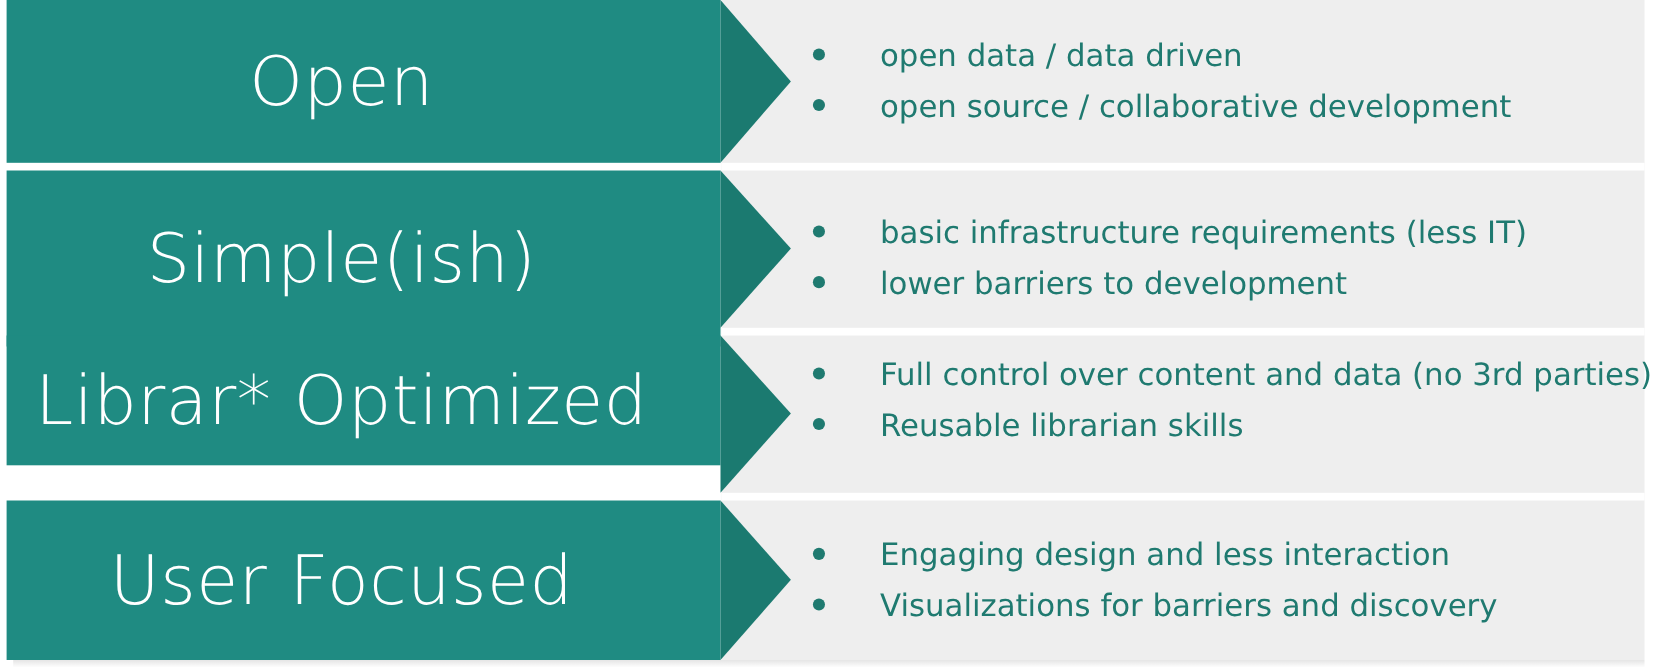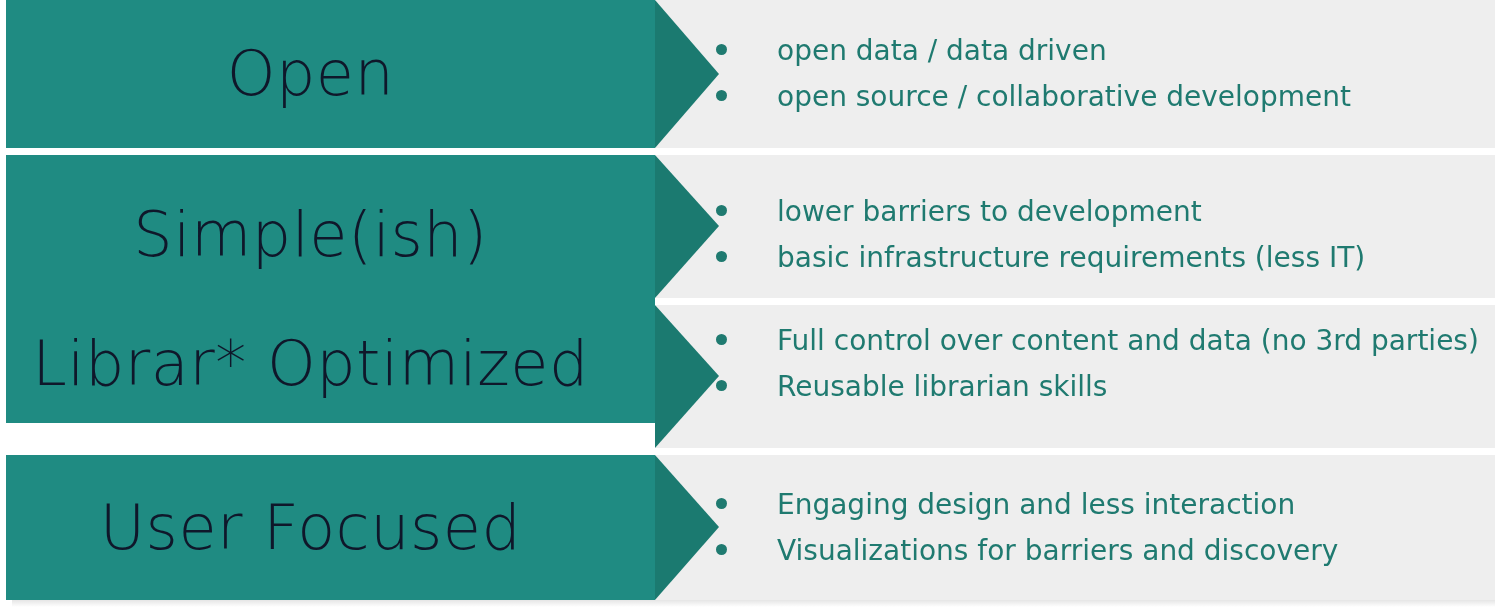--- a/index.html
+++ b/index.html
@@ -56,31 +56,31 @@
     position: absolute;
     left: 655px;
     top: 0;
     width: 0;
     height: 0;
     border-top: 0 solid transparent;
     border-bottom: 0 solid transparent;
     border-left: 64px solid #1b7a70;
   }
   .banner-label {
-    color: #0f172a;
+    color: #ffffff;
     font-size: 62px;
     font-weight: 200;
     letter-spacing: 0.5px;
     line-height: 1;
     white-space: nowrap;
     font-family: "DejaVu Sans", sans-serif;
   }
   .bullet-list {
     position: absolute;
-    left: 716px;
+    left: 739px;
     top: 0;
     height: 100%;
     display: flex;
     flex-direction: column;
     justify-content: center;
     gap: 6px;
   }
   .bullet-item {
     display: flex;
     align-items: baseline;
@@ -139,26 +139,26 @@
   <div class="panel-gap" style="top:148px;"></div>
 
   <div class="row" style="top:155px;height:160px;">
     <div class="banner">
       <span class="banner-label">Simple(ish)</span>
     </div>
     <div class="banner-tip" style="border-top-width:71px;border-bottom-width:72px;"></div>
     <div class="bullet-list">
       <div class="bullet-item">
         <span class="bullet-dot"></span>
+        <span class="bullet-text">basic infrastructure requirements (less IT)</span>
+      </div>
+      <div class="bullet-item">
+        <span class="bullet-dot"></span>
         <span class="bullet-text">lower barriers to development</span>
       </div>
-      <div class="bullet-item">
-        <span class="bullet-dot"></span>
-        <span class="bullet-text">basic infrastructure requirements (less IT)</span>
-      </div>
     </div>
   </div>
 
   <div class="panel-gap" style="top:298px;"></div>
 
   <div class="row" style="top:305px;height:118px;">
     <div class="banner">
       <span class="banner-label">Librar* Optimized</span>
     </div>
     <div class="banner-tip" style="border-top-width:71px;border-bottom-width:72px;"></div>

